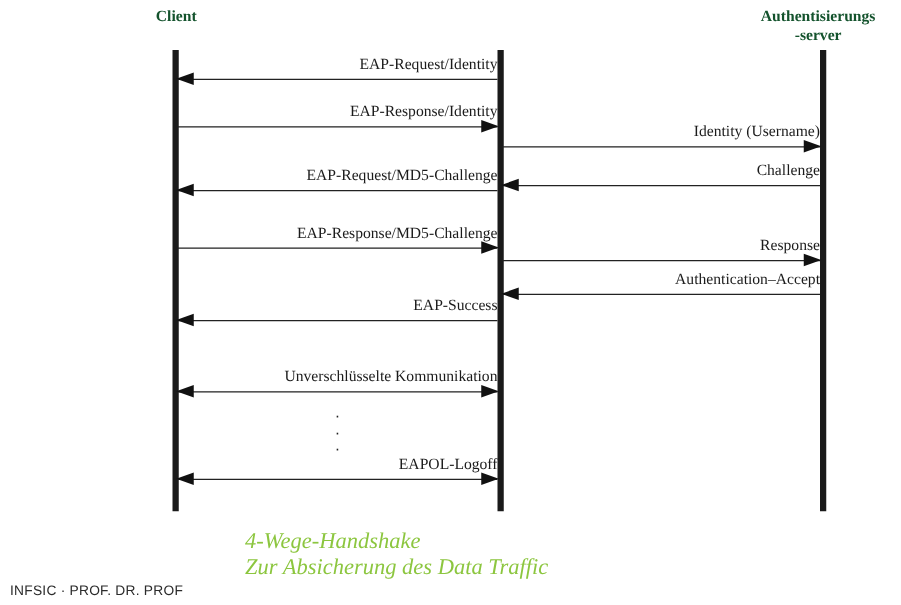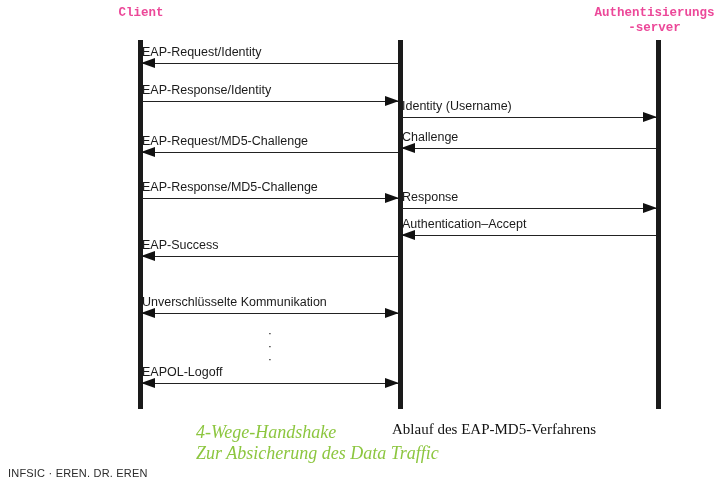--- a/index.html
+++ b/index.html
@@ -16,24 +16,24 @@
     width: 721px;
     height: 484px;
     background: #ffffff;
     overflow: hidden;
   }
 
   
   .participant-head {
     position: absolute;
     text-align: center;
-    font-family: Liberation Mono, monospace;
+    font-family: Liberation Serif, serif;
     font-size: 12.5px;
     font-weight: bold;
-    color: #ec4899;
+    color: #14532d;
     line-height: 15px;
     white-space: pre-line;
   }
 
   
   .lifeline {
     position: absolute;
     width: 5px;
     background: #1a1a1a;
     border-radius: 0;
@@ -66,22 +66,22 @@
   }
   .msg .head.right {
     right: -1px;
     border-left: 14px solid #111111;
   }
   .msg .label {
     position: absolute;
     left: 0;
     right: 0;
     bottom: 4px;
-    text-align: left;
-    font-family: Liberation Sans, sans-serif;
+    text-align: right;
+    font-family: Liberation Serif, serif;
     font-size: 12.5px;
     color: #1b1b1b;
     white-space: nowrap;
   }
 
   
   .ellipsis {
     position: absolute;
     text-align: center;
     font-family: "Liberation Sans", sans-serif;
@@ -203,17 +203,16 @@
     <div class="line"></div>
     <div class="head left"></div>
     <div class="head right"></div>
     <div class="label">EAPOL-Logoff</div>
   </div>
 
   <div class="caption-green" style="left:196px; top:419px;">4-Wege-Handshake</div>
 
   <div class="caption-green" style="left:196px; top:440px;">Zur Absicherung des Data Traffic</div>
 
-  <div class="caption-black" style="left:392px; top:421px;">Ablauf des EAP-MD5-Verfahrens</div>
-
-  <div class="footer-note" style="left:8px; top:467px;">INFSIC · EREN. DR. EREN</div>
+
+  <div class="footer-note" style="left:8px; top:467px;">INFSIC · PROF. DR. PROF</div>
 
 </div>
 
 </body></html>

